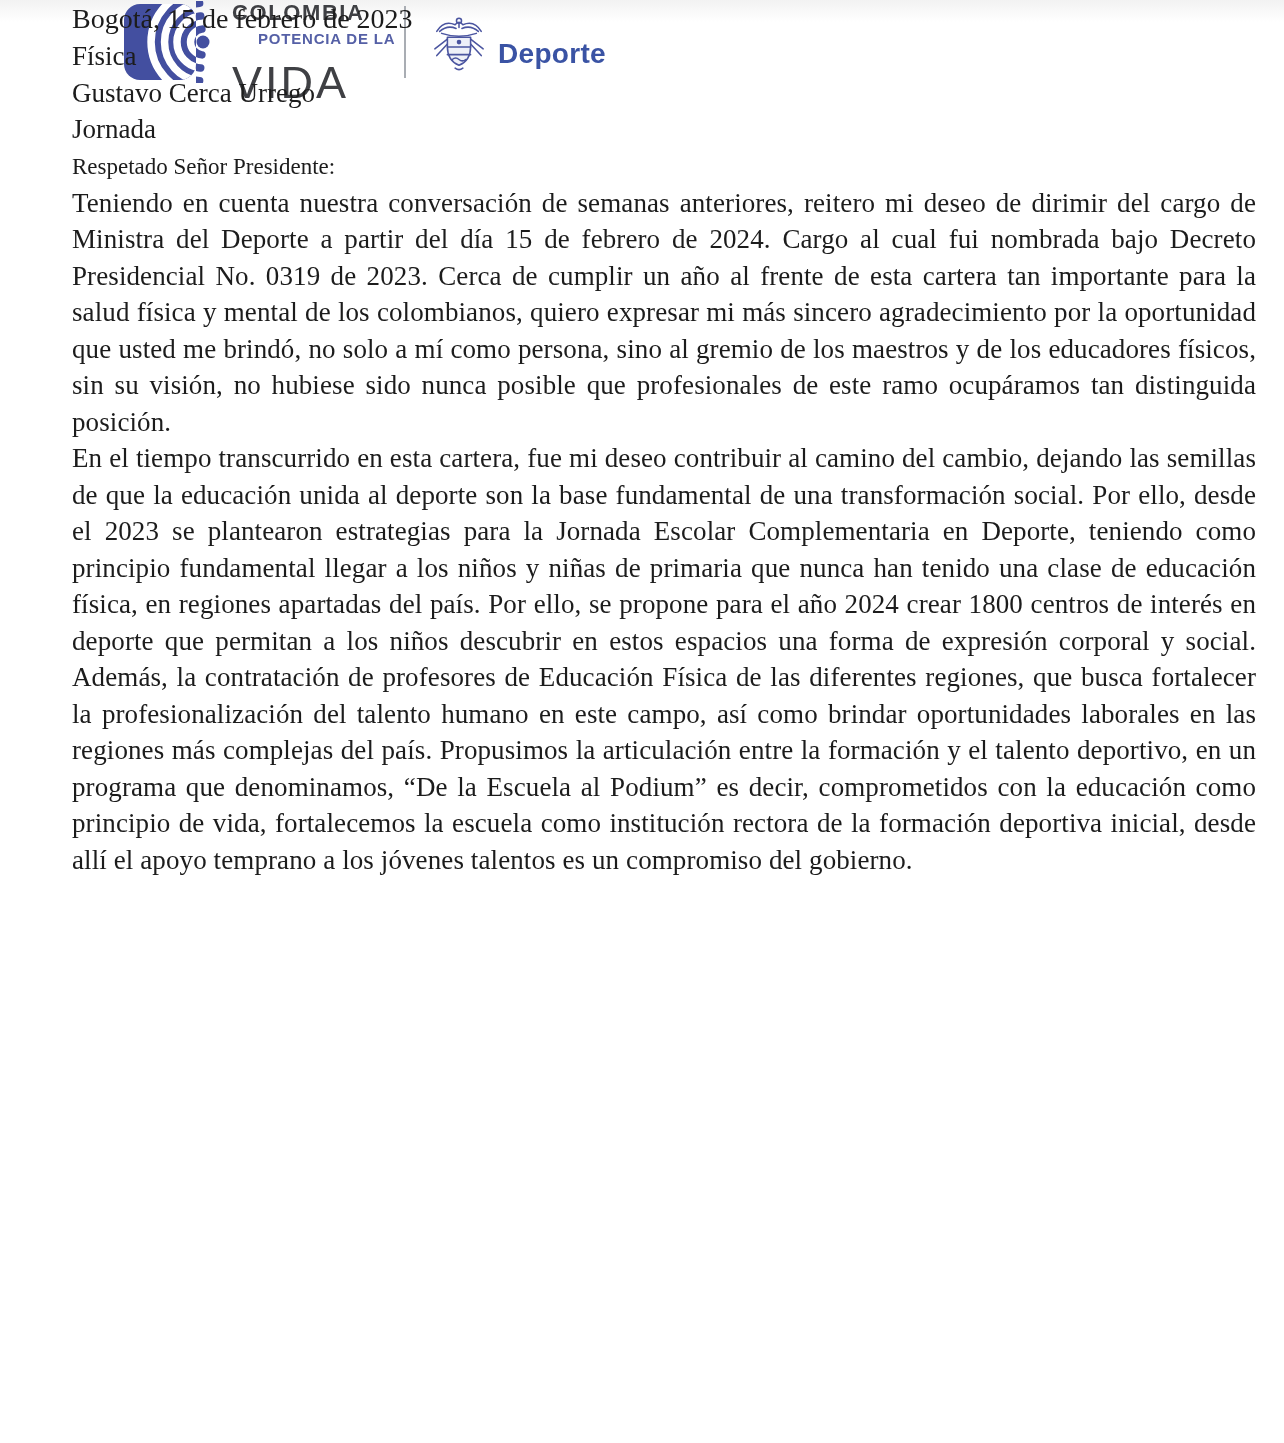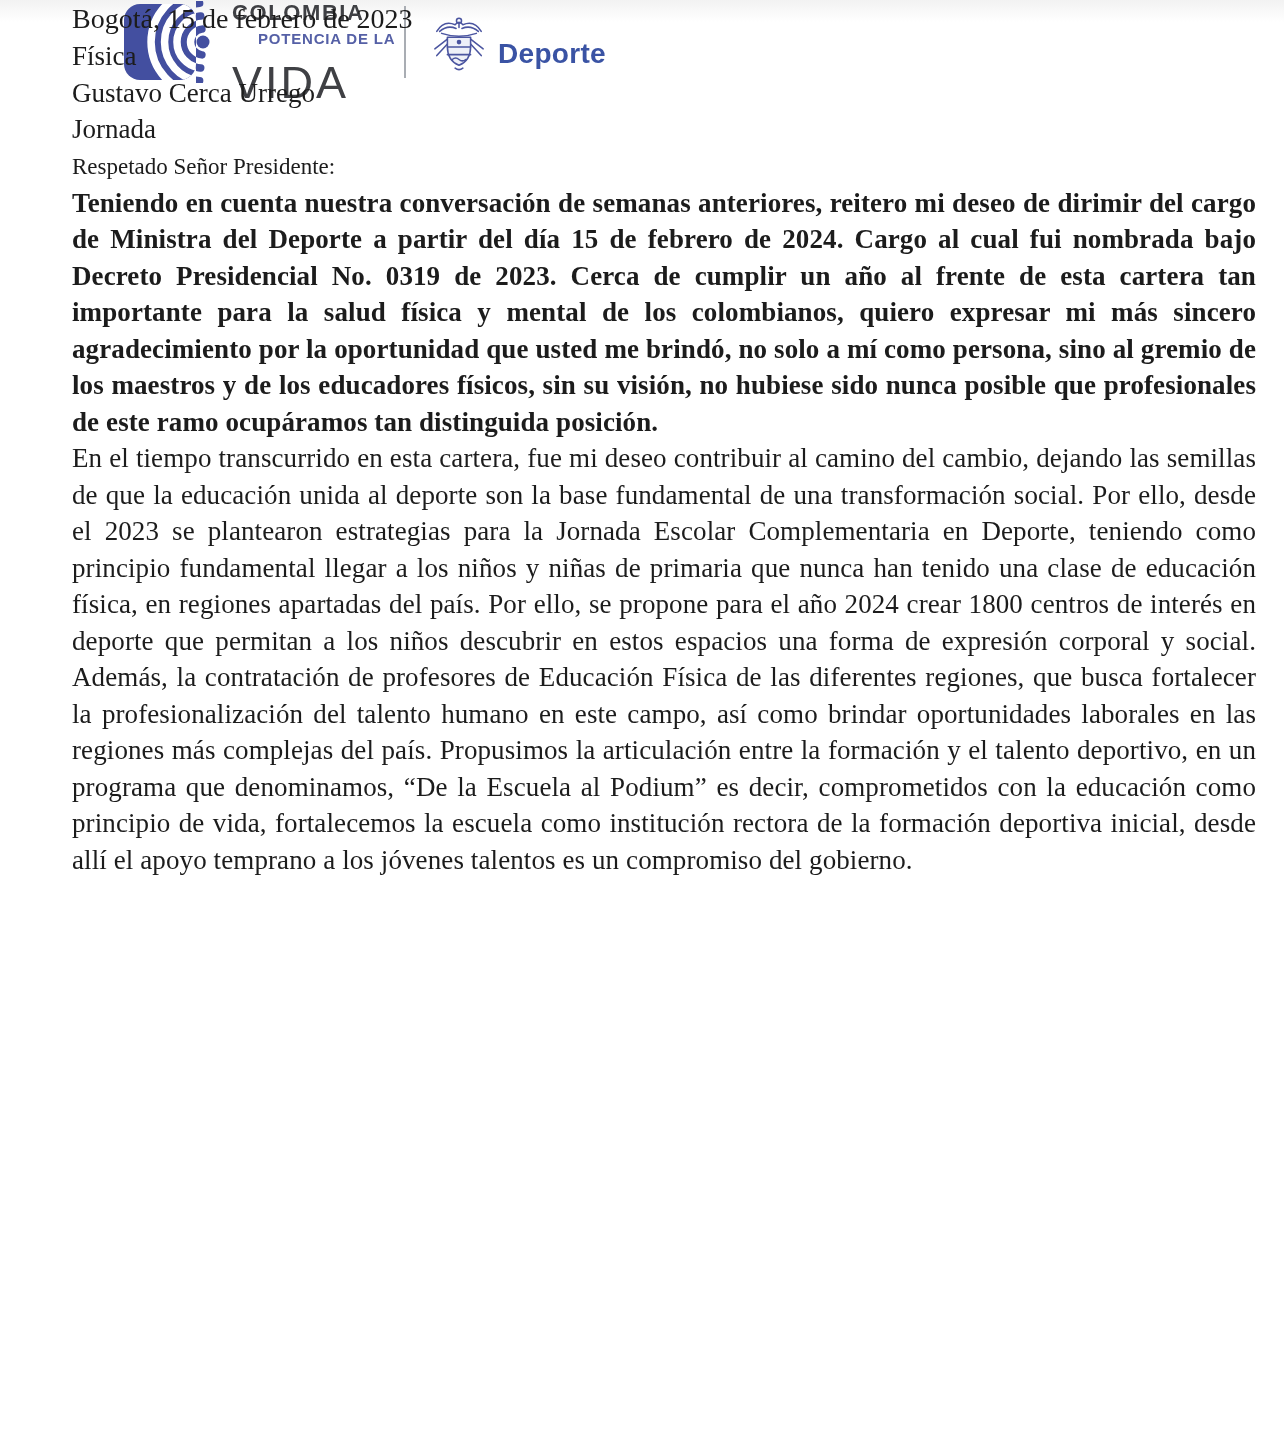--- a/index.html
+++ b/index.html
@@ -100,21 +100,21 @@
     margin-top: 31px;
     font-size: 23px;
     line-height: 37px;
   }
   .para {
     font-size: 27px;
     line-height: 36.5px;
     text-align: justify;
     letter-spacing: 0.1px;
   }
-  .para-1 { margin-top: 78px; font-weight: bold; }
+  .para-1 { margin-top: 78px; }
   .para-2 { margin-top: 37px; }
 </style>
 </head>
 <body>
 
 <div class="page">
 
   <header class="letterhead">
 
     <div class="brand">

